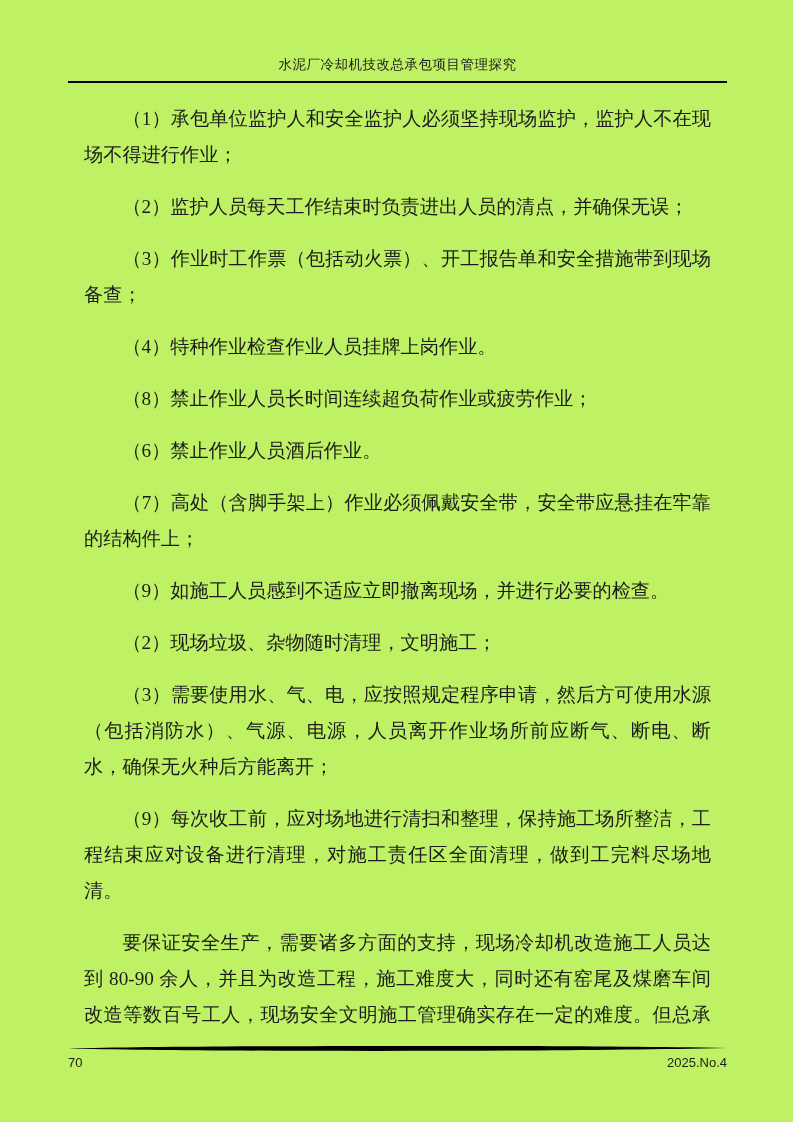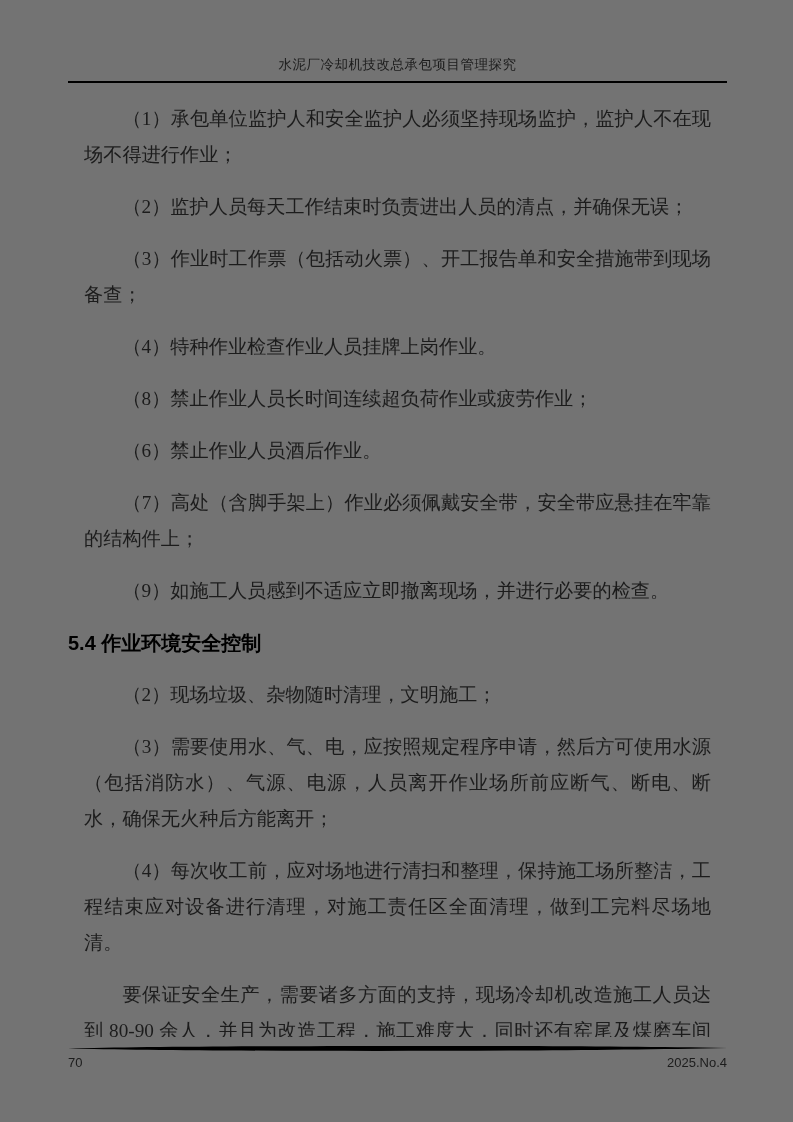--- a/index.html
+++ b/index.html
@@ -4,21 +4,21 @@
 <style>
   html, body {
     margin: 0;
     padding: 0;
     background: #ffffff;
   }
   .page {
     position: relative;
     width: 793px;
     height: 1122px;
-    background: #737373;
+    background: #bef264;
     box-sizing: border-box;
     padding: 56px 66px 0 68px;
     overflow: hidden;
     color: #1c1c1c;
     font-family: "Liberation Serif", "DejaVu Serif", serif;
   }
   .running-head {
     text-align: center;
     font-size: 13.5px;
     line-height: 17px;
@@ -96,25 +96,24 @@
   <main>
     <p class="para">（1）承包单位监护人和安全监护人必须坚持现场监护，监护人不在现场不得进行作业；</p>
     <p class="para">（2）监护人员每天工作结束时负责进出人员的清点，并确保无误；</p>
     <p class="para">（3）作业时工作票（包括动火票）、开工报告单和安全措施带到现场备查；</p>
     <p class="para">（4）特种作业检查作业人员挂牌上岗作业。</p>
     <p class="para">（8）禁止作业人员长时间连续超负荷作业或疲劳作业；</p>
     <p class="para">（6）禁止作业人员酒后作业。</p>
     <p class="para">（7）高处（含脚手架上）作业必须佩戴安全带，安全带应悬挂在牢靠的结构件上；</p>
     <p class="para">（9）如施工人员感到不适应立即撤离现场，并进行必要的检查。</p>
 
-    <h2 class="sec-h2">5.4 作业环境安全控制</h2>
 
     <p class="para">（2）现场垃圾、杂物随时清理，文明施工；</p>
     <p class="para">（3）需要使用水、气、电，应按照规定程序申请，然后方可使用水源（包括消防水）、气源、电源，人员离开作业场所前应断气、断电、断水，确保无火种后方能离开；</p>
-    <p class="para">（4）每次收工前，应对场地进行清扫和整理，保持施工场所整洁，工程结束应对设备进行清理，对施工责任区全面清理，做到工完料尽场地清。</p>
+    <p class="para">（9）每次收工前，应对场地进行清扫和整理，保持施工场所整洁，工程结束应对设备进行清理，对施工责任区全面清理，做到工完料尽场地清。</p>
 
 
     <p class="para">要保证安全生产，需要诸多方面的支持，现场冷却机改造施工人员达到 80-90 余人，并且为改造工程，施工难度大，同时还有窑尾及煤磨车间改造等数百号工人，现场安全文明施工管理确实存在一定的难度。但总承包单位、施工单位均能够按照业主的要求将现场安全管理贯彻于整个施工阶段，在实现质量和工期目标的同时，确保安全管理不出现漏洞。</p>
 
     <h1 class="sec-h1">6　项目质量管理</h1>
   </main>
 
   <footer class="footer">
     <svg class="footer-rule-svg" viewBox="0 0 660 9" preserveAspectRatio="none" aria-hidden="true">
       <path d="M0 4.5 C 120 1.6, 460 0.8, 660 4.0 C 460 8.2, 120 7.4, 0 4.5 Z" fill="#000000"></path>

